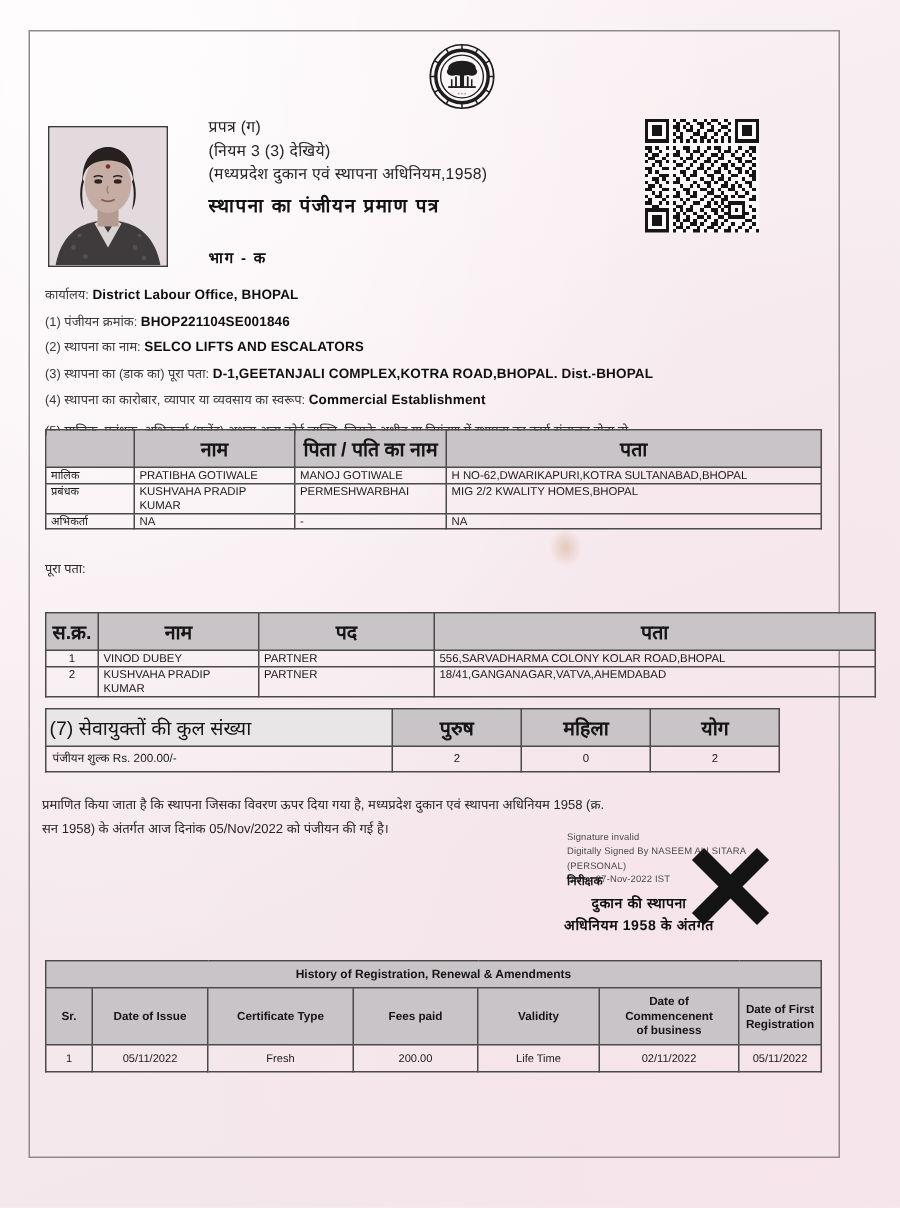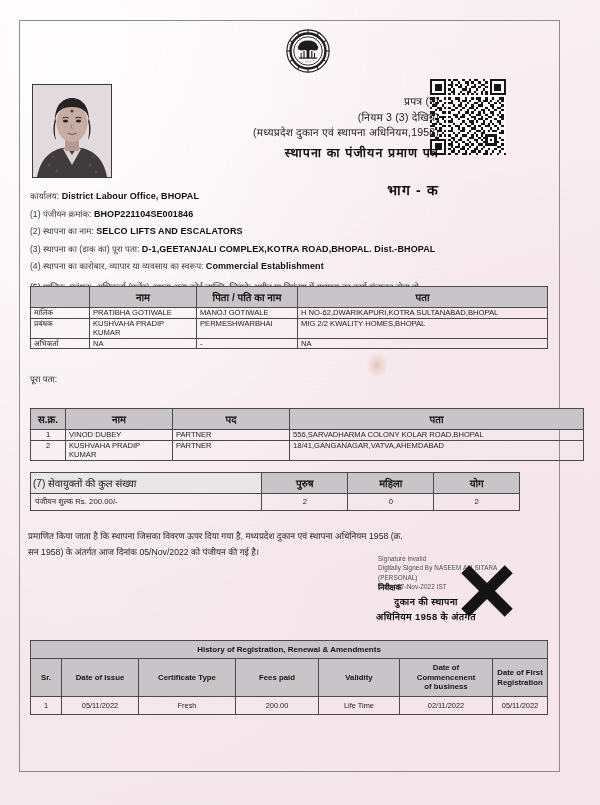--- a/index.html
+++ b/index.html
@@ -31,36 +31,36 @@
   .photo-box{
     position:absolute;left:13px;top:64px;width:78px;height:92px;
     border:1px solid #3a3a3a;background:#efe7ea;overflow:hidden;
   }
   .photo-box svg{display:block;width:100%;height:100%;}
   .emblem{position:absolute;left:266px;top:8px;width:46px;height:46px;}
   .emblem svg{display:block;width:100%;height:100%;}
   .qr{position:absolute;left:411px;top:59px;width:76px;height:76px;}
   .qr svg{display:block;width:100%;height:100%;}
 
-  .title-stack{position:absolute;left:120px;top:74px;width:300px;text-align:right;}
+  .title-stack{position:absolute;left:120px;top:58px;width:300px;text-align:left;}
   .t-line{font-size:10.5px;line-height:15.5px;letter-spacing:.2px;color:#232323;}
   .t-main{font-size:12.5px;font-weight:bold;line-height:20px;letter-spacing:1.1px;color:#111;margin-top:2px;}
-  .t-part{font-size:14px;font-weight:bold;letter-spacing:1.2px;margin-top:17px;color:#111;}
+  .t-part{font-size:10px;font-weight:bold;letter-spacing:1.2px;margin-top:17px;color:#111;}
 
   
   .fields{position:absolute;left:30px;top:188px;width:520px;}
   .f-row{font-size:8.6px;line-height:17.6px;color:#2a2a2a;white-space:nowrap;}
   .f-lab{color:#3a3a3a;}
   .f-val{font-weight:bold;font-size:9px;color:#0f0f0f;letter-spacing:.1px;}
   .f-wrap{font-size:8.6px;line-height:14px;color:#2a2a2a;}
 
   
   table{border-collapse:collapse;font-size:7.6px;color:#1a1a1a;}
   table, th, td{border:1px solid #4a4a4a;}
-  th{background:#c9c4c7;font-weight:bold;text-align:center;padding:3px 2px;font-size:10px;color:#151515;}
+  th{background:#c9c4c7;font-weight:bold;text-align:center;padding:3px 2px;font-size:13px;color:#151515;}
   td{padding:0 3px;vertical-align:top;line-height:9.6px;}
 
   #tbl-owner{position:absolute;left:30px;top:286px;width:518px;}
   #tbl-owner td.lab{width:52px;font-size:7.4px;}
   #tbl-owner td.nm{width:100px;}
   #tbl-owner td.fn{width:94px;}
 
   .sec6{position:absolute;left:30px;top:372px;width:520px;font-size:8.5px;line-height:14.5px;color:#2a2a2a;}
   #tbl-partner{position:absolute;left:30px;top:408px;width:554px;}
   #tbl-partner td.sr{width:28px;text-align:center;}

